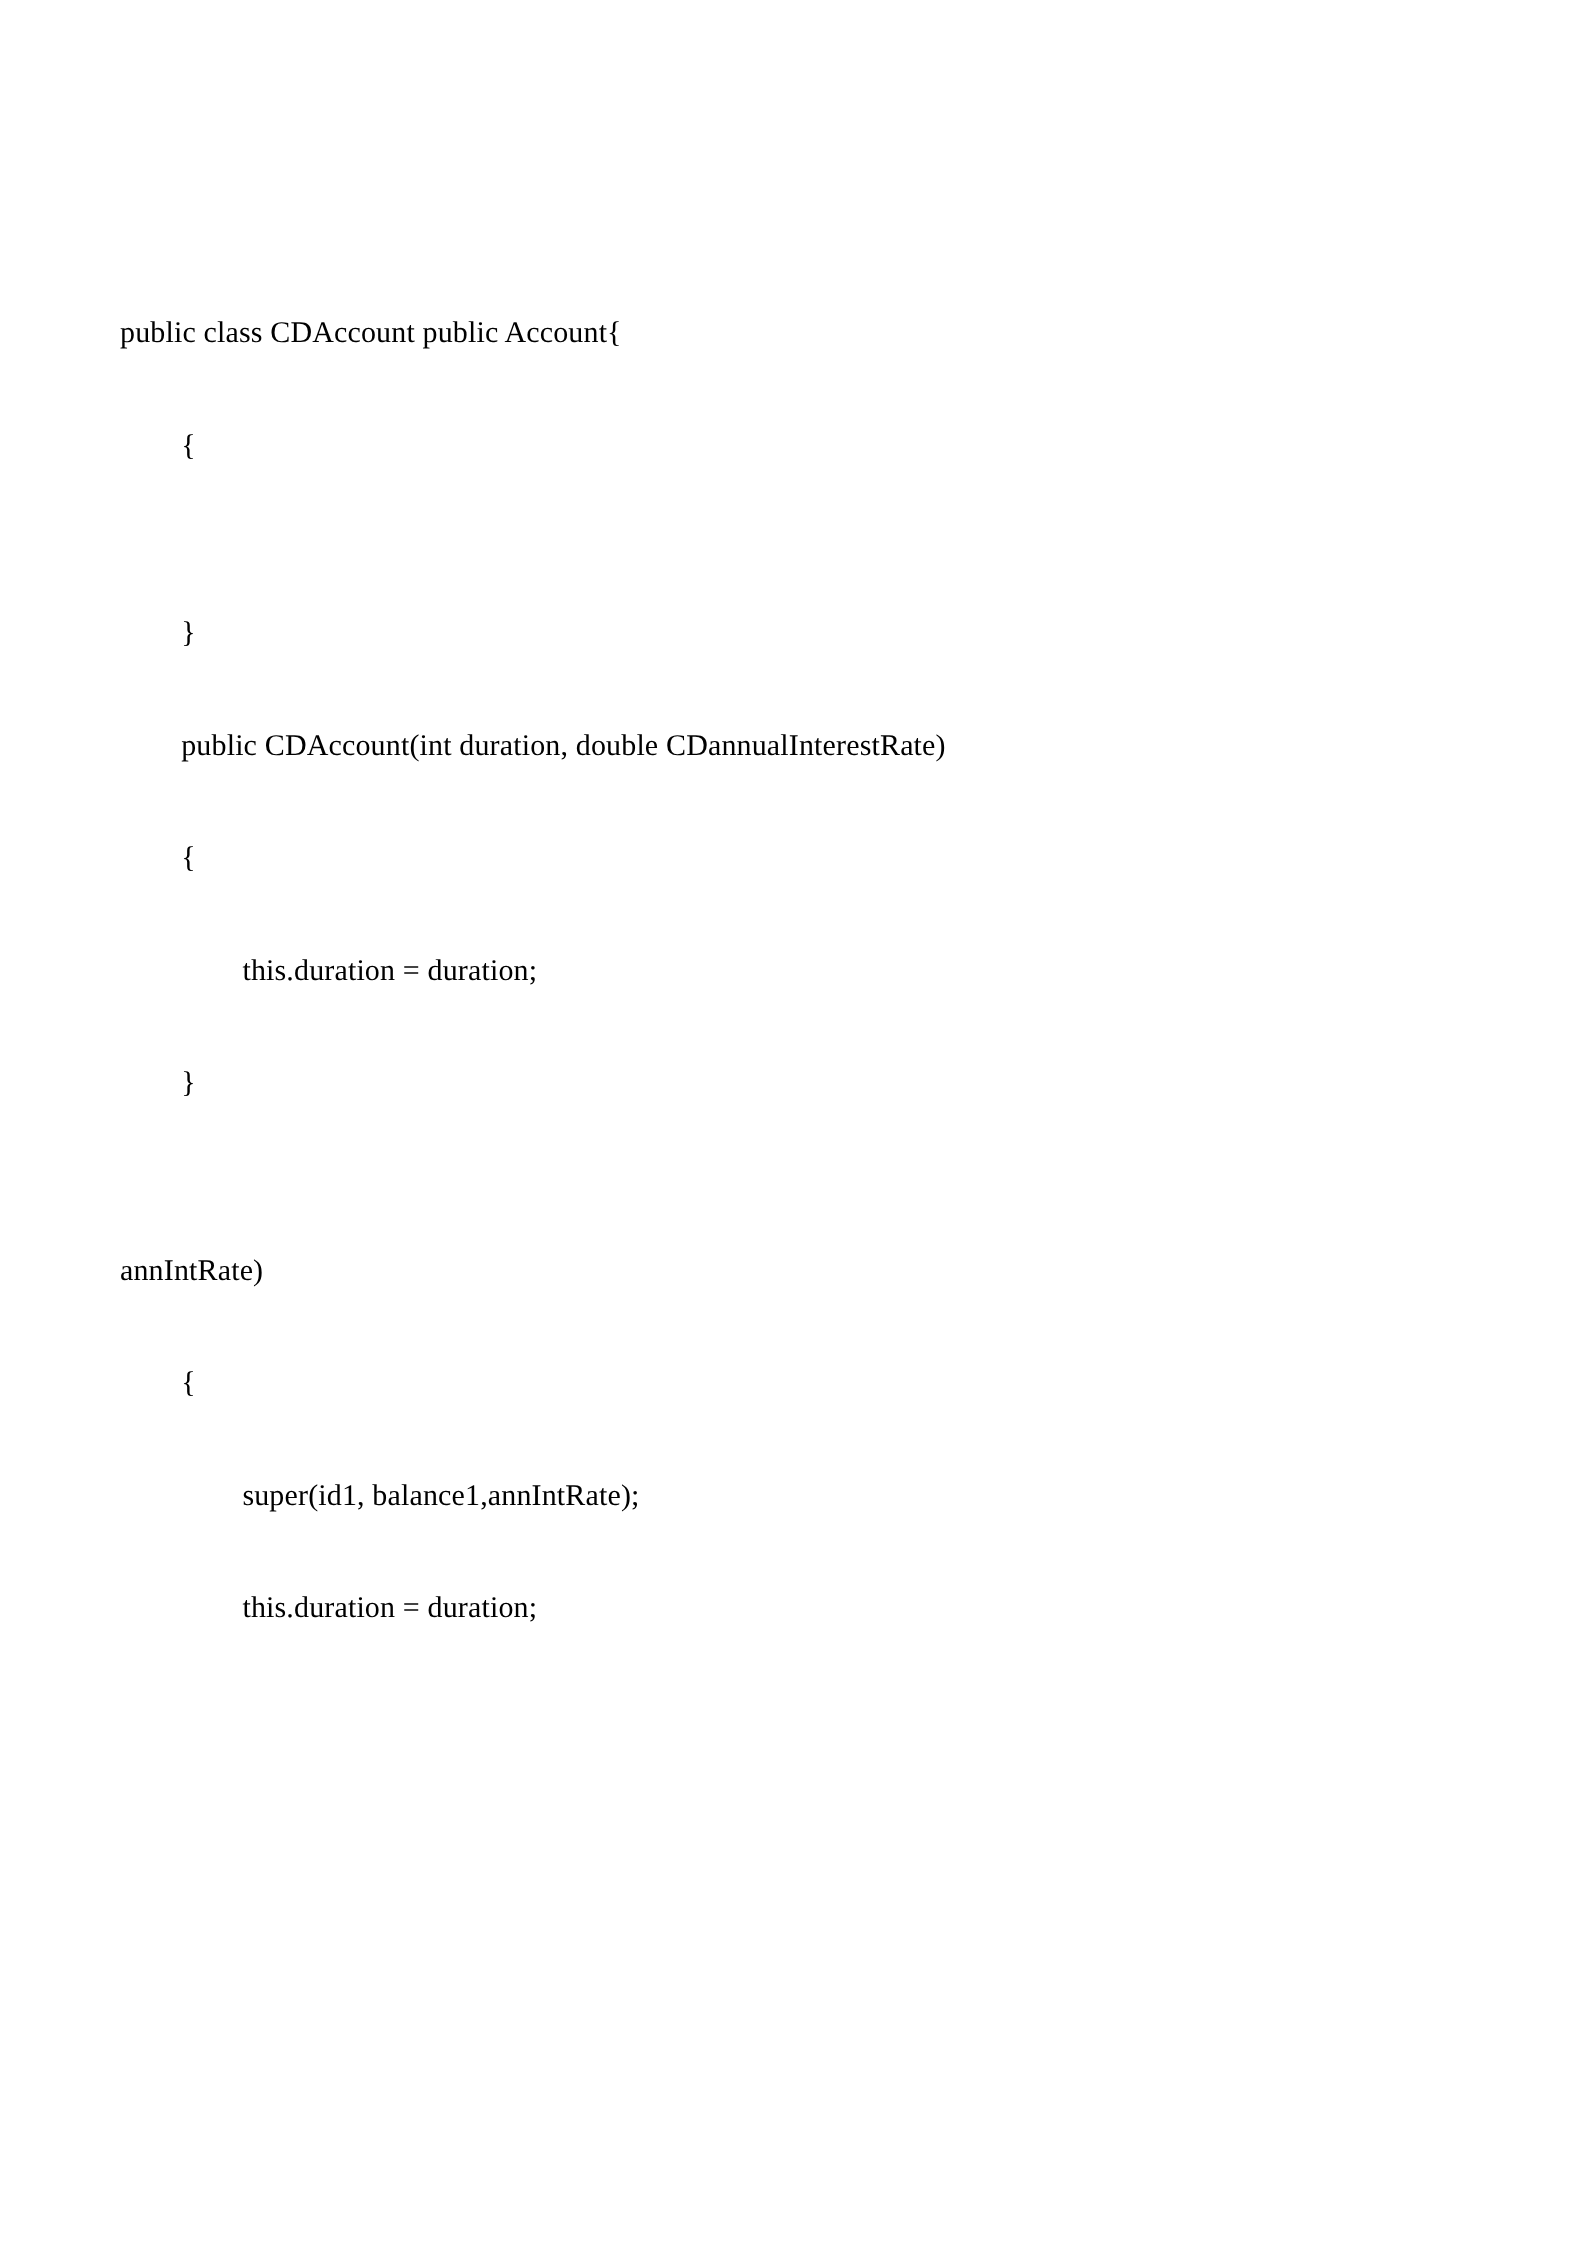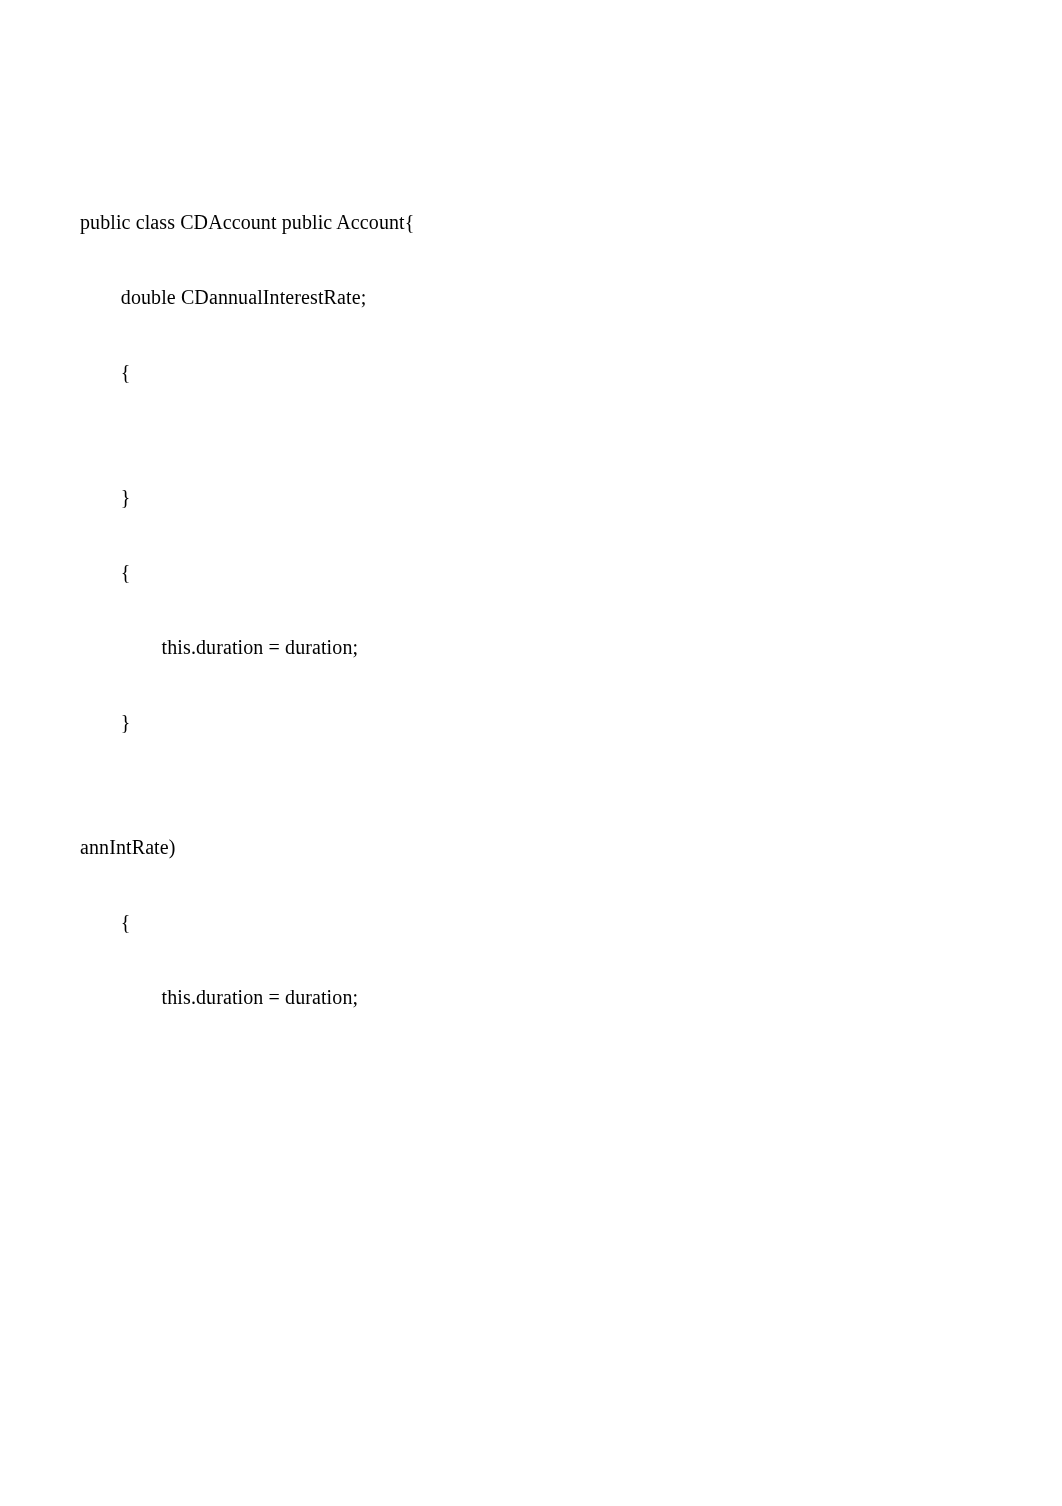--- a/index.html
+++ b/index.html
@@ -23,30 +23,31 @@
     font-family: "Times New Roman", Times, serif;
     white-space: pre;
   }
 </style>
 </head>
 <body>
 
 <div class="page">
   <div class="codeblock">
     <div>public class CDAccount public Account{</div>
-    <div>        double CDannualInterestRate;</div>
     <div>        {</div>
     <div></div>
     <div>        }</div>
+    <div>        public CDAccount(int duration, double CDannualInterestRate)</div>
     <div>        {</div>
     <div>                this.duration = duration;</div>
     <div>        }</div>
     <div></div>
     <div>annIntRate)</div>
     <div>        {</div>
+    <div>                super(id1, balance1,annIntRate);</div>
     <div>                this.duration = duration;</div>
     
     
     
     
     
     
     
     
     

